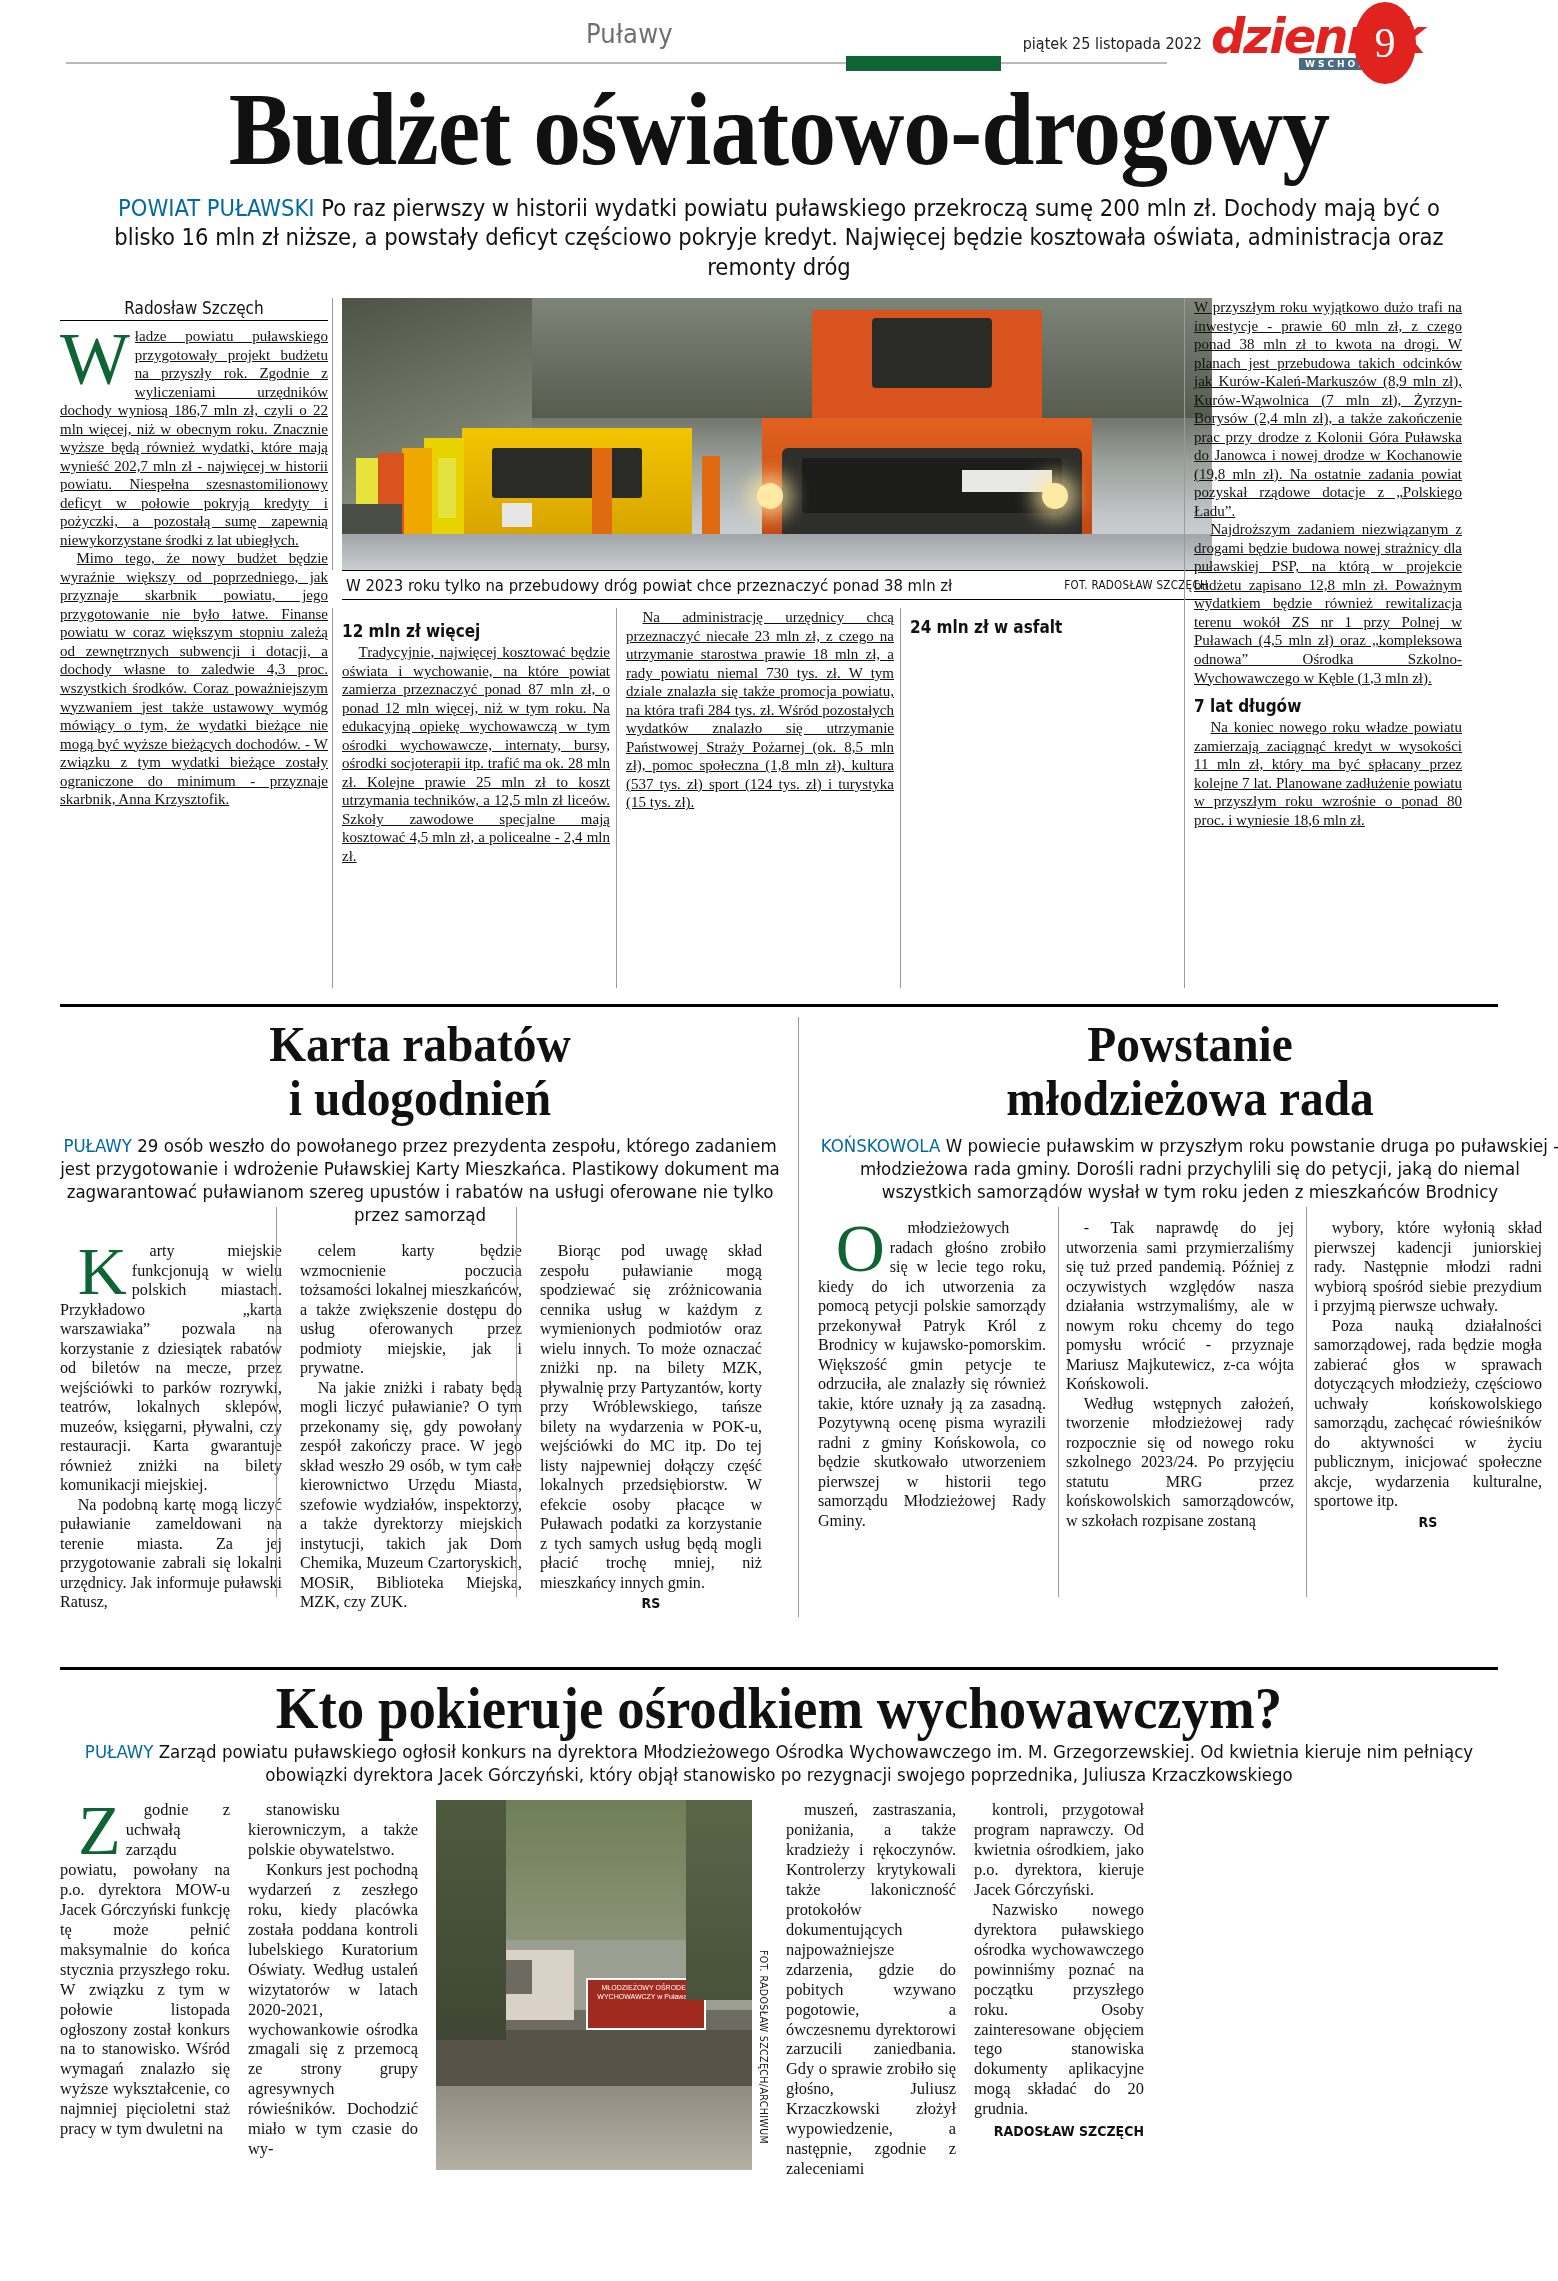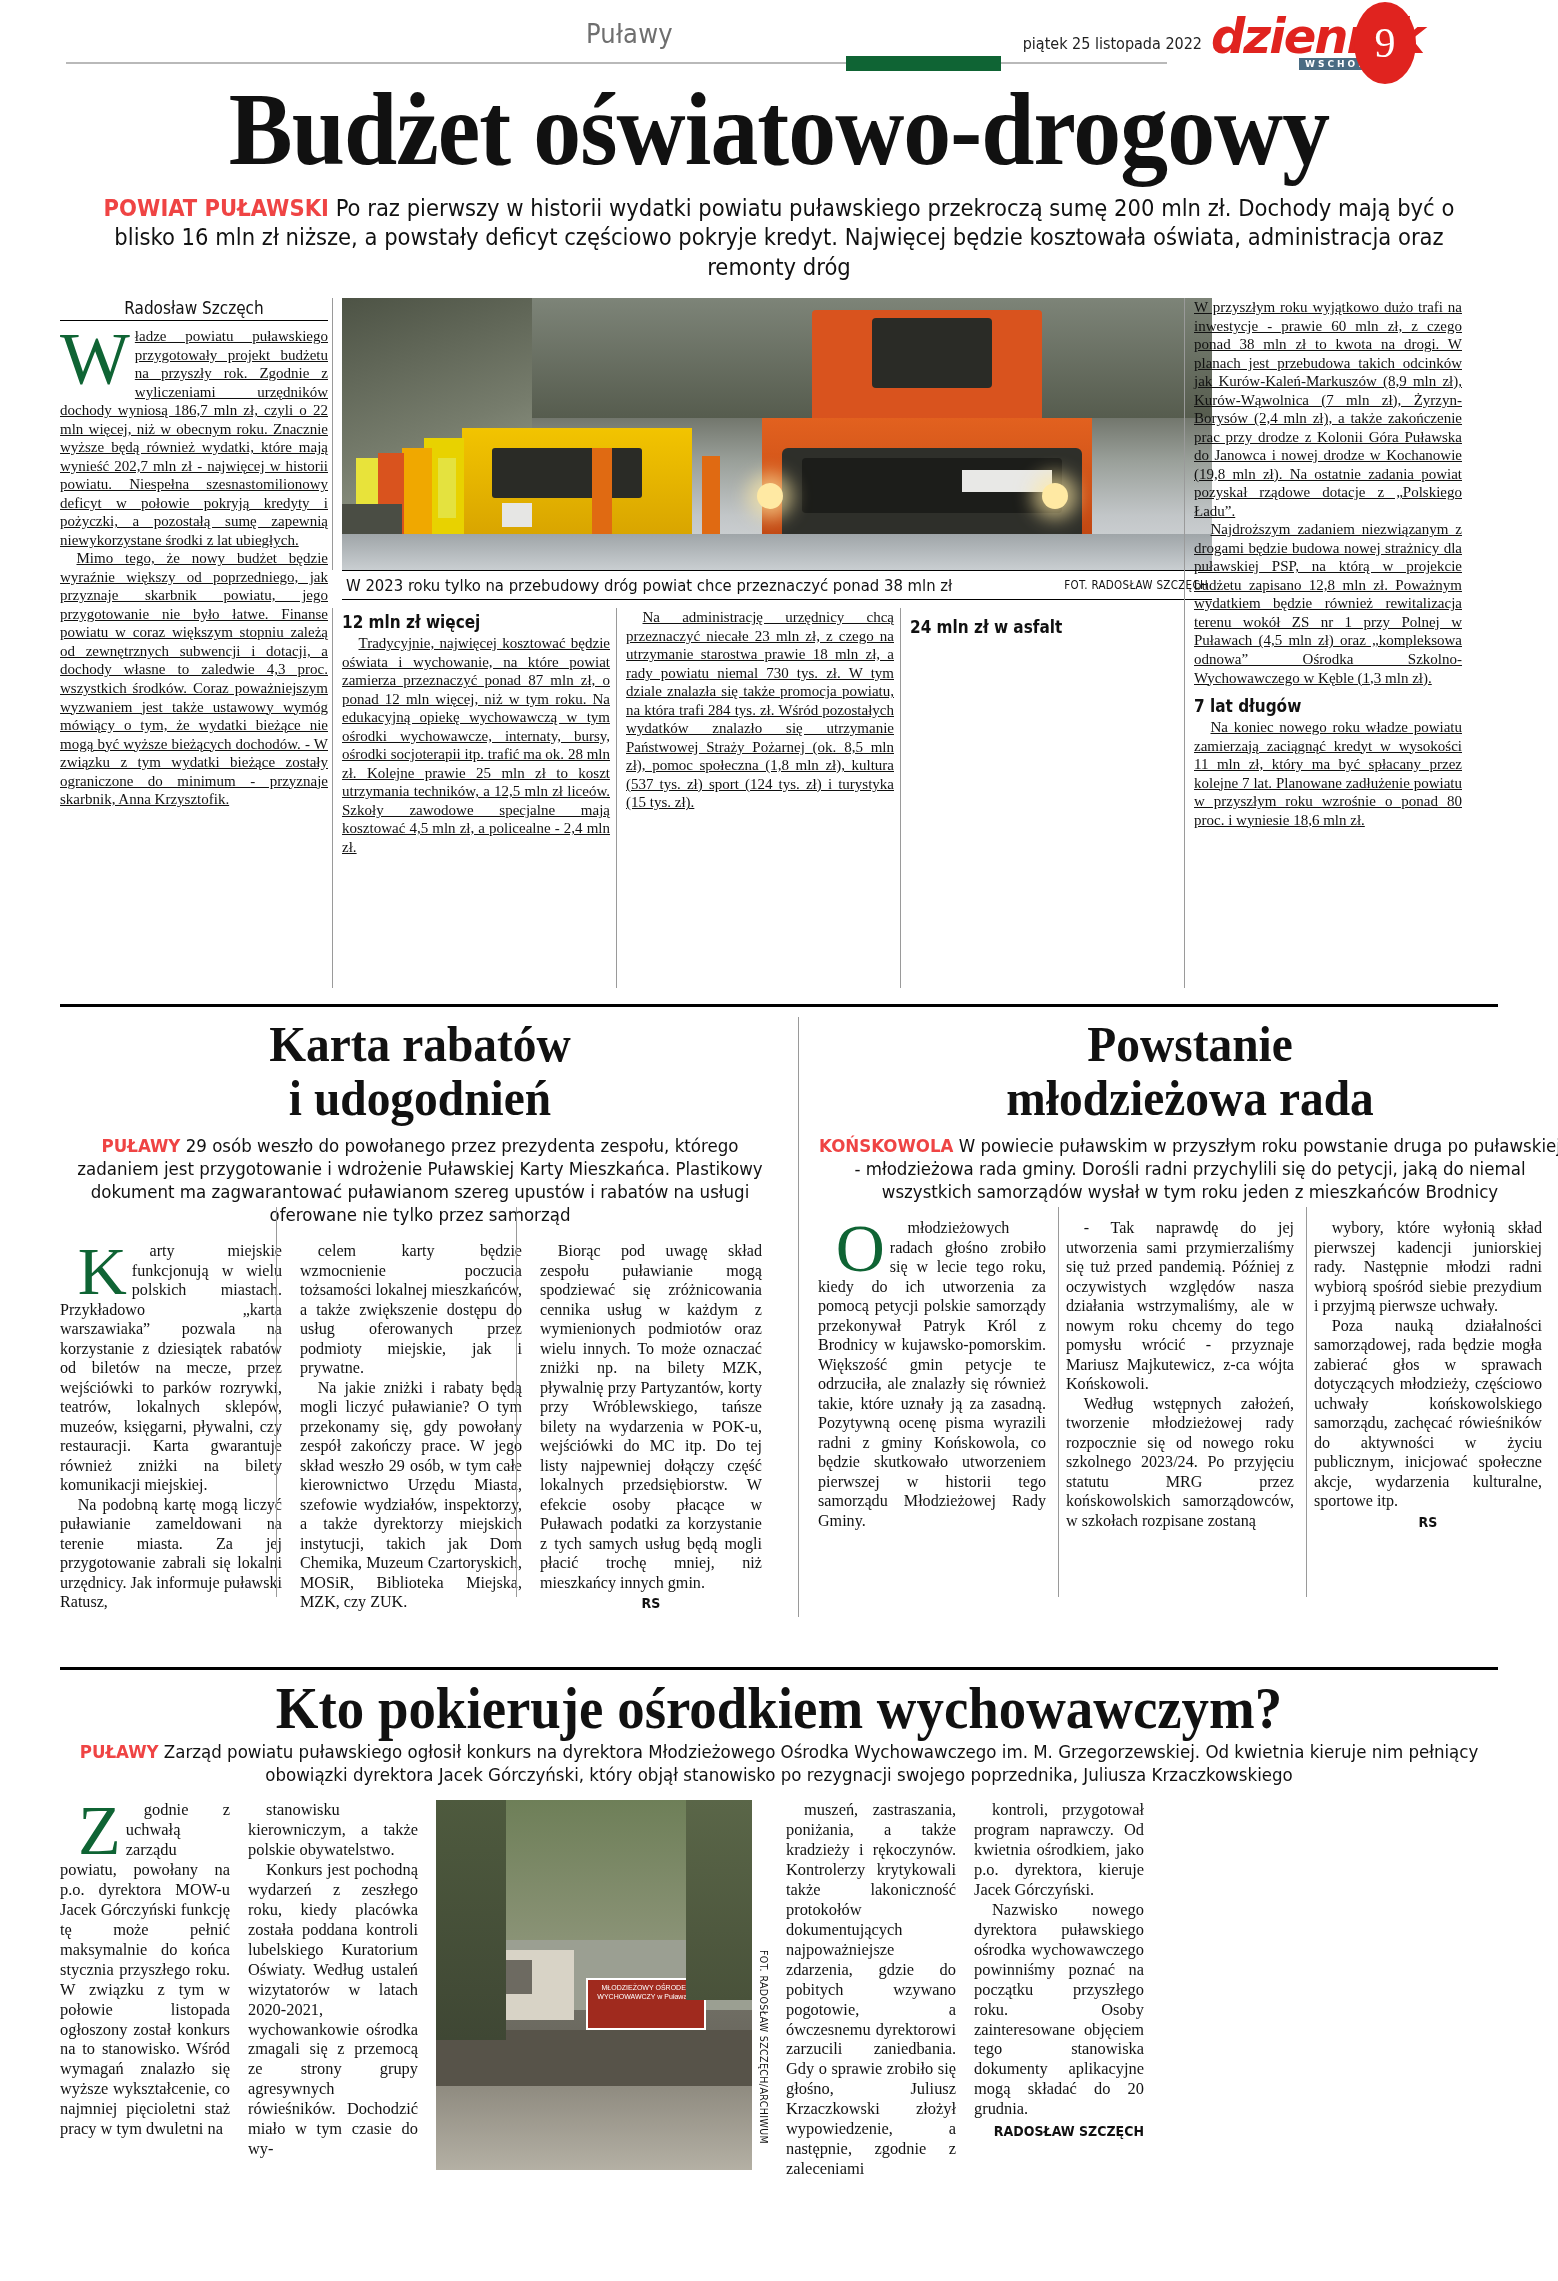--- a/index.html
+++ b/index.html
@@ -67,21 +67,21 @@
     margin:4px 0 0 0;
     transform:scaleX(0.92);
     white-space:nowrap;
   }
   .lead {
     font-family:"DejaVu Sans Condensed","Liberation Sans", sans-serif;
     font-size:23.5px; line-height:1.25;
     text-align:center;
     margin:12px 52px 0 52px;
   }
-  .kicker { color:#ef4444; font-weight:bold; }
+  .kicker { color:#0369a1; font-weight:normal; }
 
   
   .top-article { position:relative; margin-top:16px; height:700px; }
   .byline-col { position:absolute; left:14px; top:0; width:268px; }
   .byline {
     font-family:"DejaVu Sans Condensed","Liberation Sans", sans-serif;
     font-size:17px; text-align:center; padding-bottom:2px;
     border-bottom:1.5px solid #000; margin-bottom:6px;
   }
 
@@ -247,21 +247,21 @@
       <div class="ph" style="left:360px;top:158px;width:18px;height:84px;background:#e06a12;"></div>
       <div class="ph" style="left:0;top:236px;width:870px;height:36px;background:linear-gradient(180deg,#9fa5a8,#c9ced1);"></div>
       <div class="ph" style="left:0;top:206px;width:60px;height:30px;background:#4a4d44;"></div>
     </div>
     <div class="photo-caption-bar">
       <span class="photo-caption">W 2023 roku tylko na przebudowy dróg powiat chce przeznaczyć ponad 38 mln zł</span>
       <span class="photo-credit">FOT. RADOSŁAW SZCZĘCH</span>
     </div>
 
     <div style="position:absolute;left:296px;top:310px;width:268px;">
-      <div class="sub-head" style="margin-top:4px">12 mln zł więcej</div>
+      <div class="sub-head" style="margin-top:13px">12 mln zł więcej</div>
       <div class="body-col">
         <p>Tradycyjnie, najwięcej kosztować będzie oświata i wychowanie, na które powiat zamierza przeznaczyć ponad 87 mln zł, o ponad 12 mln więcej, niż w tym roku. Na edukacyjną opiekę wychowawczą w tym ośrodki wychowawcze, internaty, bursy, ośrodki socjoterapii itp. trafić ma ok. 28 mln zł. Kolejne prawie 25 mln zł to koszt utrzymania techników, a 12,5 mln zł liceów. Szkoły zawodowe specjalne mają kosztować 4,5 mln zł, a policealne - 2,4 mln zł.</p>
       </div>
     </div>
 
     <div style="position:absolute;left:580px;top:310px;width:268px;">
       <div class="body-col">
         <p>Na administrację urzędnicy chcą przeznaczyć niecałe 23 mln zł, z czego na utrzymanie starostwa prawie 18 mln zł, a rady powiatu niemal 730 tys. zł. W tym dziale znalazła się także promocja powiatu, na która trafi 284 tys. zł. Wśród pozostałych wydatków znalazło się utrzymanie Państwowej Straży Pożarnej (ok. 8,5 mln zł), pomoc społeczna (1,8 mln zł), kultura (537 tys. zł) sport (124 tys. zł) i turystyka (15 tys. zł).</p>
       </div>
     </div>

